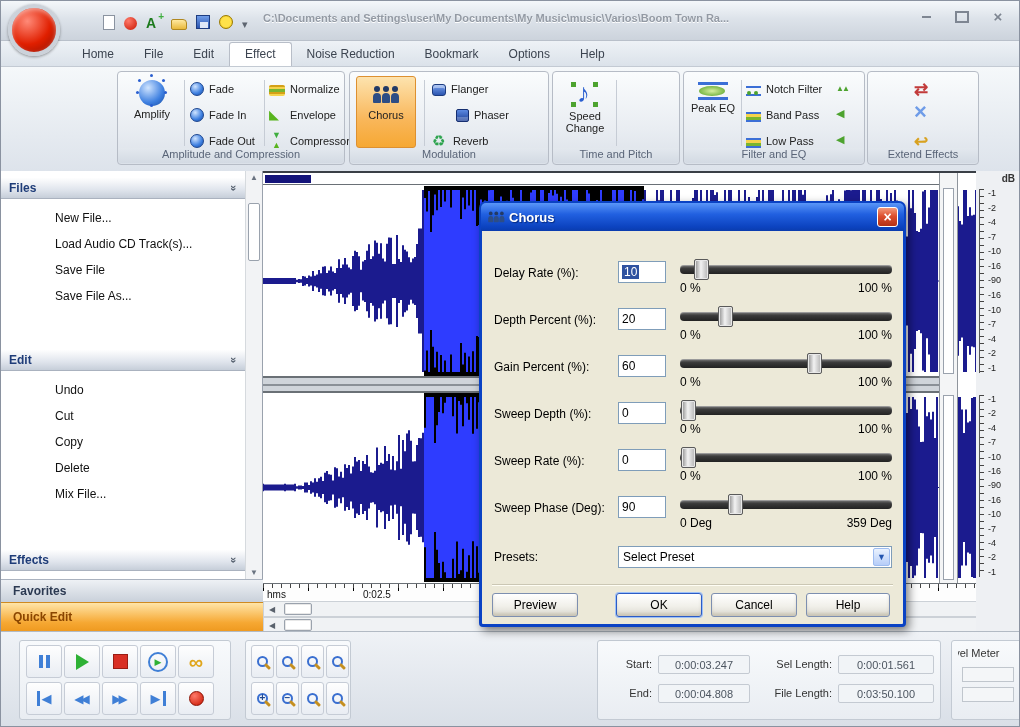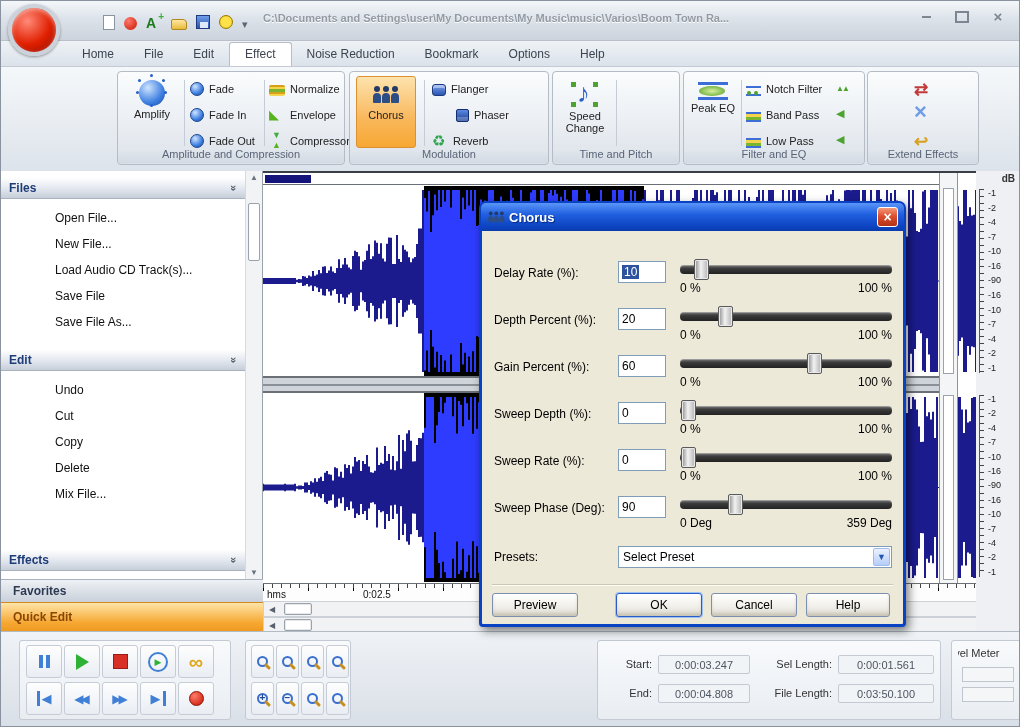--- a/index.html
+++ b/index.html
@@ -345,21 +345,20 @@
     </div>
   </div>
 
   <div class="abs sidebar">
     <div class="shead" style="top:6px;">
       <span>Files</span>
       <span class="chev">»</span>
     </div>
     <div class="slist" style="top:34px;">
 
-    <div class="sitem">Open File...</div>
         <div class="sitem">New File...</div>
         <div class="sitem">Load Audio CD Track(s)...</div>
         <div class="sitem">Save File</div>
         <div class="sitem">Save File As...</div>
       </div>
     <div class="shead" style="top:178px;">
       <span>Edit</span>
       <span class="chev">»</span>
     </div>
     <div class="slist" style="top:206px;">

